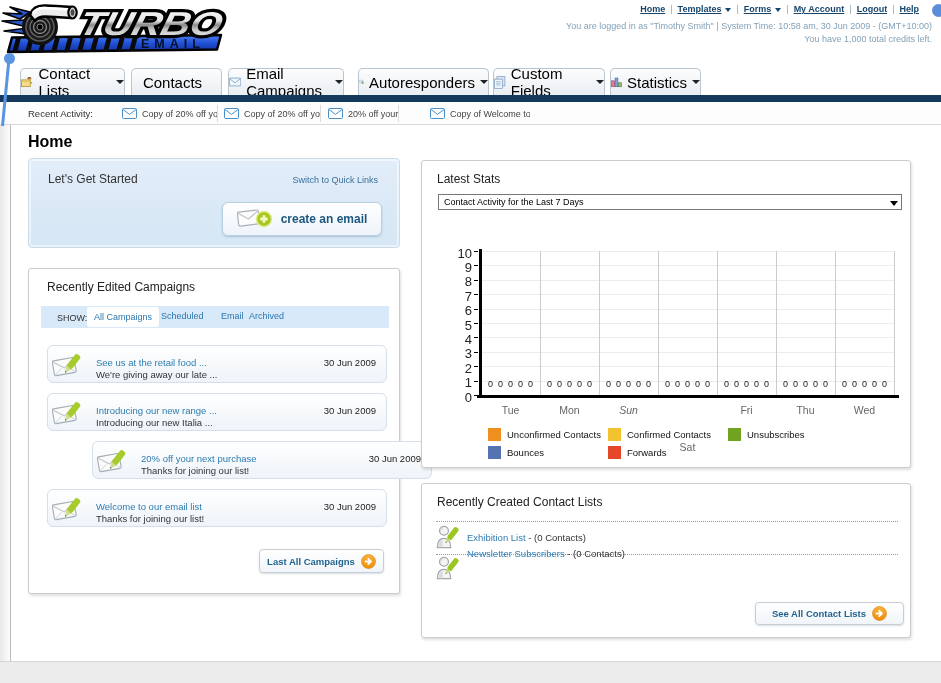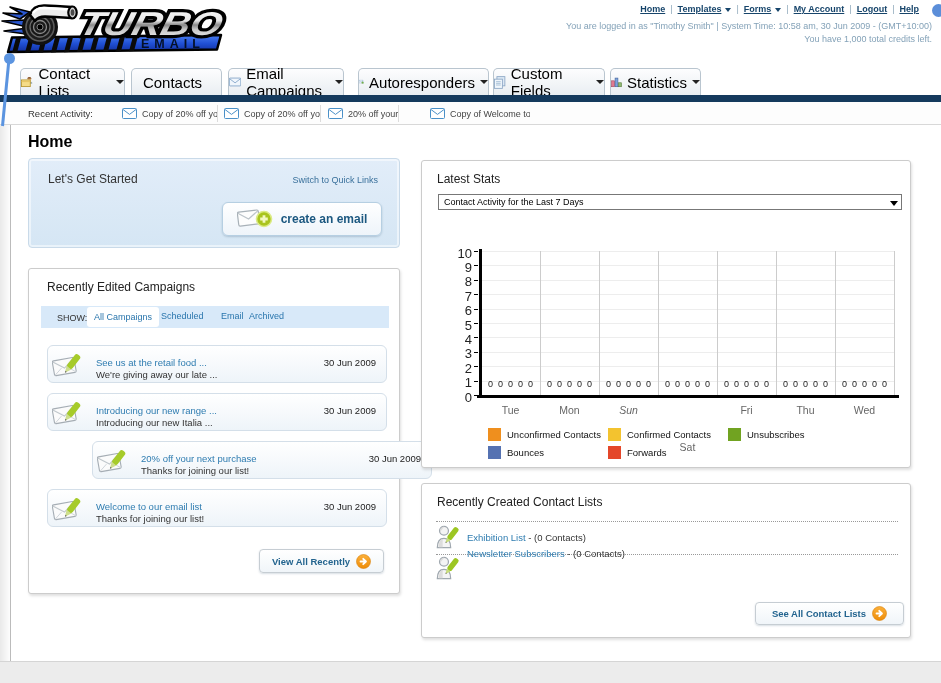--- a/index.html
+++ b/index.html
@@ -289,21 +289,21 @@
             <rect x="15" y="2" width="6.4" height="16.5" rx="2.6" fill="#a6cb2a"></rect>
             <path d="M15.2 18 L18.2 24.5 L21.2 18 Z" fill="#cede8d"></path>
             <path d="M17.3 22.6 L18.2 24.5 L19.1 22.6 Z" fill="#666"></path>
           </g>
         </svg>
       <div class="ttl">Welcome to our email list</div>
       <div class="sub">Thanks for joining our list!</div>
       <div class="dt">30 Jun 2009</div>
     </div>
     <div class="viewbtn" style="left:230px; top:280px; width:125px; height:24px;">
-        <span>View All Recently</span>
+        <span>Last All Campaigns</span>
         <svg width="15" height="15" viewBox="0 0 15 15">
           <defs>
             <linearGradient id="og" x1="0" y1="0" x2="0" y2="1">
               <stop offset="0" stop-color="#fbb03b"></stop>
               <stop offset="1" stop-color="#ee8d09"></stop>
             </linearGradient>
           </defs>
           <circle cx="7.5" cy="7.5" r="7" fill="url(#og)" stroke="#d87f08" stroke-width="0.6"></circle>
           <path d="M4.5 7.5 L9.5 7.5 M7.2 4.8 L10 7.5 L7.2 10.2" fill="none" stroke="#fff" stroke-width="1.8" stroke-linecap="round" stroke-linejoin="round"></path>
         </svg>

